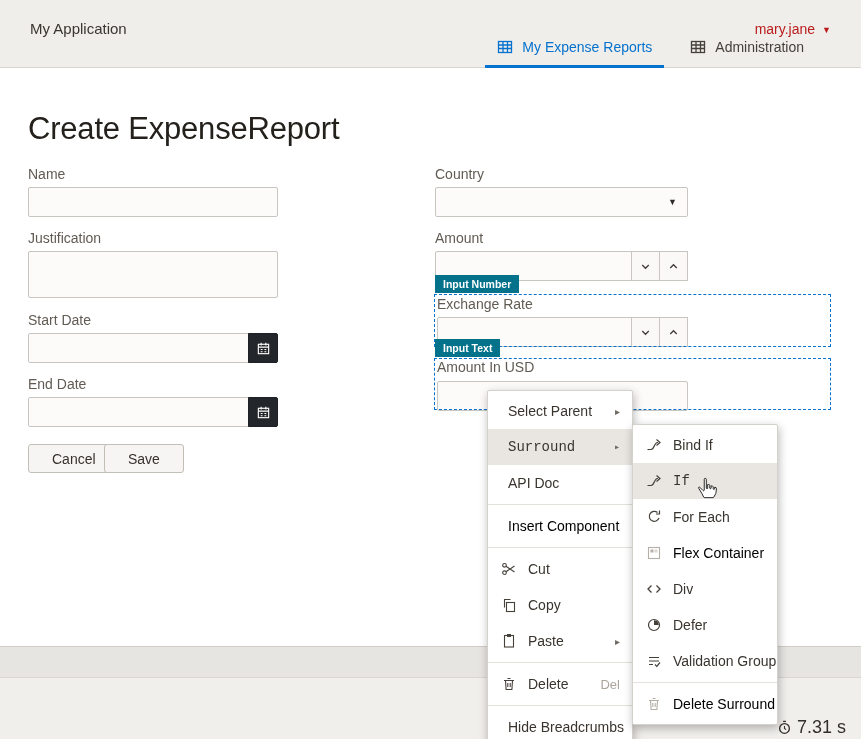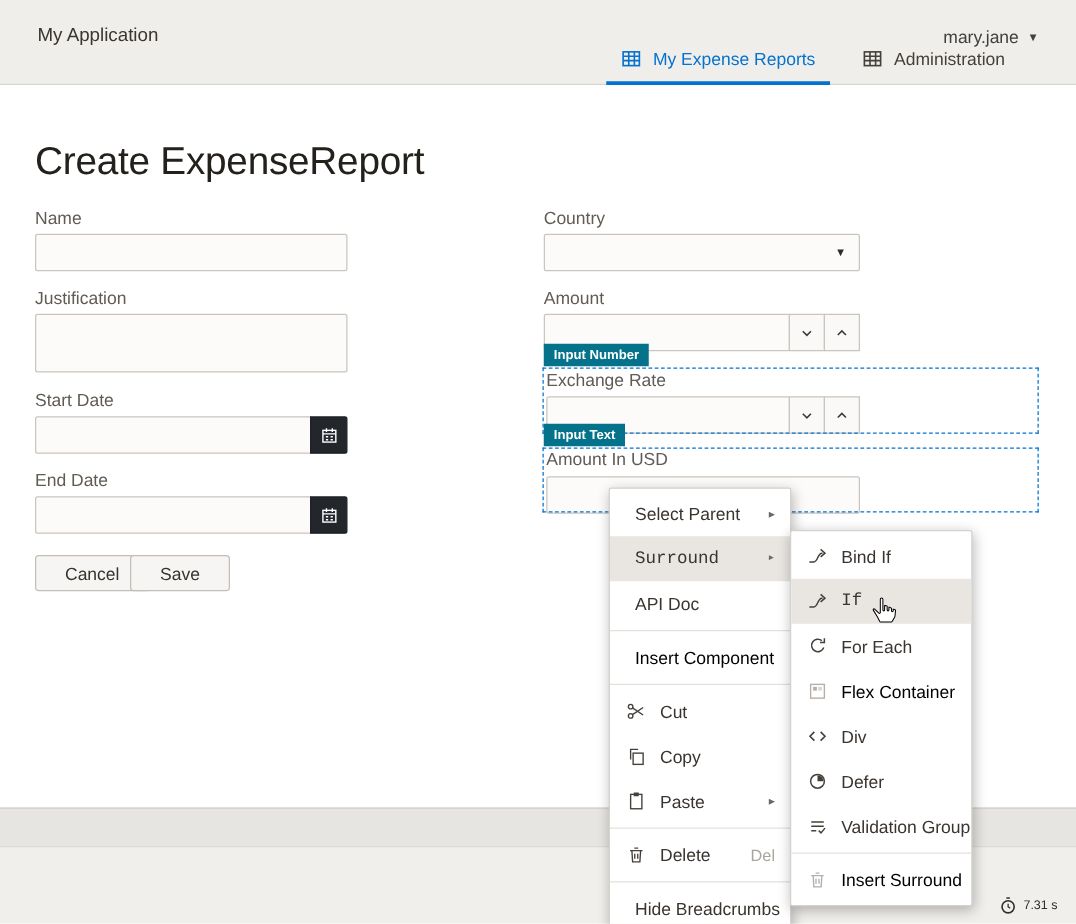--- a/index.html
+++ b/index.html
@@ -5,21 +5,21 @@
   * { box-sizing: border-box; margin: 0; padding: 0; }
   html, body { width: 861px; height: 739px; }
   body { font-family: "Liberation Sans", sans-serif; background: #fff; }
   .screen { position: relative; width: 861px; height: 739px; overflow: hidden; background: #fff; }
 
   
   .header { position: absolute; left: 0; top: 0; width: 861px; height: 68px;
             background: #f0eeeb; border-bottom: 1px solid #d8d5d1; }
   .app-title { position: absolute; left: 30px; top: 20px; font-size: 15px; color: #3a352f; }
   .user-menu { position: absolute; right: 30px; top: 21px; display: flex; align-items: center; gap: 7px;
-               font-size: 14px; color: #404040; cursor: pointer; }
+               font-size: 14px; color: #b91c1c; cursor: pointer; }
   .user-caret { font-size: 9px; line-height: 1; padding-top: 2px; }
   .tabs { position: absolute; right: 45px; bottom: -1px; display: flex; gap: 14px; }
   .tab { display: flex; align-items: center; gap: 9px; height: 40px; padding: 0 12px;
          font-size: 14px; color: #45403a; border-bottom: 3px solid transparent; cursor: pointer; }
   .tab.active { color: #0572ce; border-bottom-color: #0572ce; }
   .ticon svg { width: 16px; height: 16px; display: block; }
 
   
   .page-title { position: absolute; left: 28px; top: 111px; font-size: 31px; font-weight: 400;
                 color: #24201b; letter-spacing: -0.2px; }
@@ -47,21 +47,21 @@
   .sel-rect { position: absolute; border: 1px dashed #0572ce; z-index: 2; pointer-events: none; }
 
   .btn { position: absolute; height: 29px; padding: 0 23px; font-family: inherit; font-size: 14px;
          color: #36322d; background: #f7f5f3; border: 1px solid #c2beb8; border-radius: 3px; cursor: pointer; }
 
   
   .footer1 { position: absolute; left: 0; top: 646px; width: 861px; height: 32px; background: #e7e5e2;
              border-top: 1px solid #d0cdc8; border-bottom: 1px solid #dad7d3; }
   .footer2 { position: absolute; left: 0; top: 678px; width: 861px; height: 61px; background: #f1efec; }
   .timer { position: absolute; right: 15px; top: 717px; display: flex; align-items: center; gap: 5px;
-           font-size: 10px; color: #33302b; z-index: 6; }
+           font-size: 18px; color: #33302b; z-index: 6; }
   .timer svg { width: 15px; height: 15px; display: block; }
 
   
   .menu { position: absolute; background: #fff; border: 1px solid #d5d1cc; border-radius: 2px;
           box-shadow: 1px 3px 10px rgba(0,0,0,.28); padding: 2px 0; }
   .ctx { left: 487px; top: 390px; width: 146px; z-index: 10; }
   .sub { left: 632px; top: 424px; width: 146px; z-index: 11; }
   .mi { display: flex; align-items: center; height: 36px; padding: 0 12px 0 20px;
         font-size: 14px; color: #39342e; cursor: pointer; white-space: nowrap; }
   .mi.has-icon { padding-left: 13px; }
@@ -326,21 +326,21 @@
     </div>
     <div class="msep"></div>
     <div class="mi has-icon disabled">
       <span class="mic">
         <svg viewBox="0 0 16 16" fill="none" stroke="currentColor" stroke-width="1.1">
           <path d="M3 4.5h10M6.5 2.5h3"></path>
             <path d="M4.5 4.5l.6 9h5.8l.6-9"></path>
             <path d="M6.8 7v4M9.2 7v4"></path>
         </svg>
       </span>
-      <span>Insert Surround</span>
+      <span>Delete Surround</span>
     </div>
   </div>
 
   <svg class="cursor" viewBox="0 0 16 16">
     <path fill="#fff" stroke="#000" stroke-width=".6" d="M6.75 1a.75.75 0 0 1 .75.75V8a.5.5 0 0 0 1 0V5.467l.086-.004c.317-.012.637-.008.816.027.134.027.294.096.448.182.077.042.15.147.15.314V8a.5.5 0 0 0 1 0V6.435l.106-.01c.316-.024.584-.01.708.04.118.046.3.207.486.43.081.096.15.19.2.259V8.5a.5.5 0 1 0 1 0v-1h.342a1 1 0 0 1 .995 1.1l-.271 2.715a2.5 2.5 0 0 1-.317.991l-1.395 2.442a.5.5 0 0 1-.434.252H6.118a.5.5 0 0 1-.447-.276l-1.232-2.465-2.512-4.185a.517.517 0 0 1 .809-.631l2.41 2.41A.5.5 0 0 0 6 9.5V1.75A.75.75 0 0 1 6.75 1z"></path>
   </svg>
 
 </div>
 
 </body></html>

